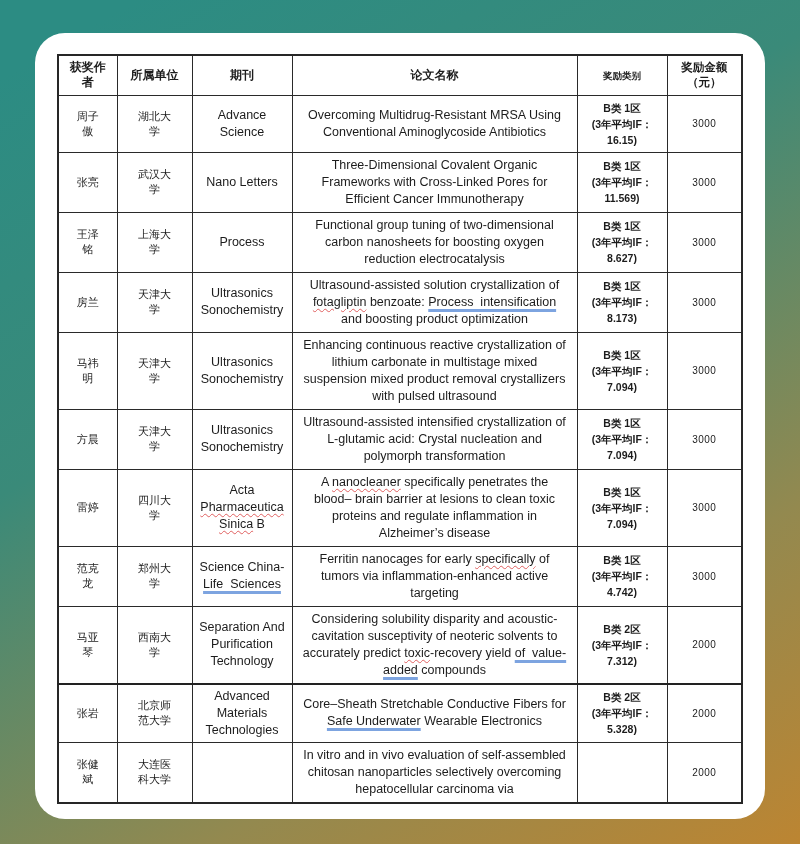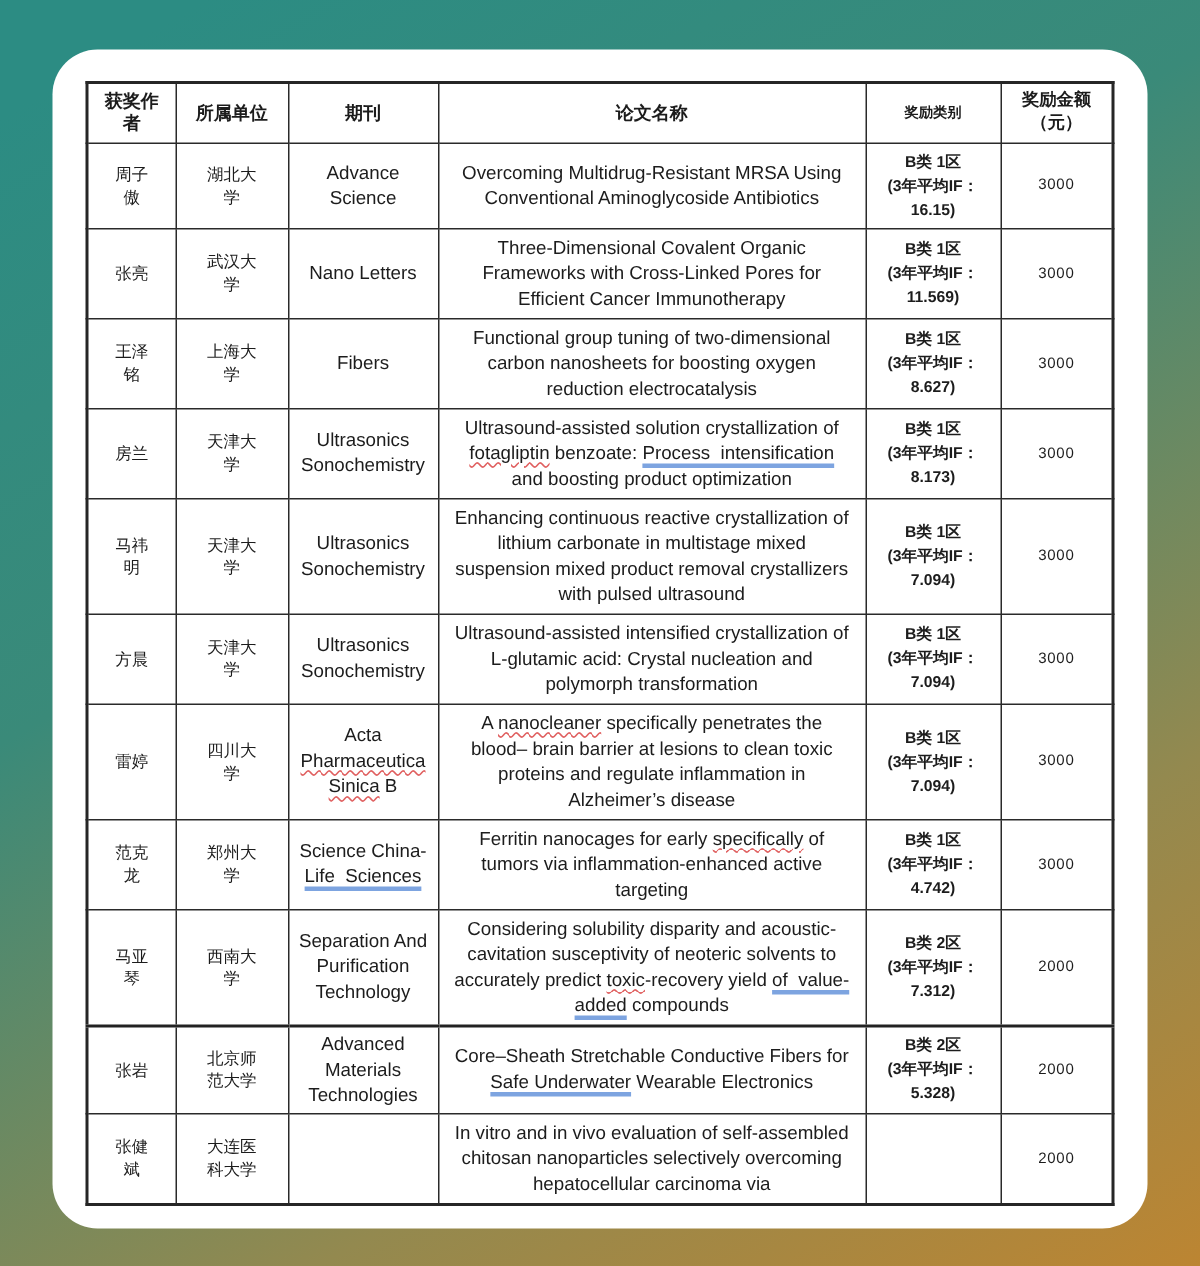--- a/index.html
+++ b/index.html
@@ -120,21 +120,21 @@
             <td class="category-cell">
               <span class="cat-line">B类 1区</span>
               <span class="cat-line">(3年平均IF：</span>
               <span class="cat-line">11.569)</span>
             </td>
             <td class="amount-cell">3000</td>
           </tr>
           <tr>
             <td class="author-cell">王泽铭</td>
             <td class="unit-cell">上海大学</td>
-            <td class="journal-cell"><span>Fibers</span></td>
+            <td class="journal-cell"><span>Process</span></td>
             <td class="paper-cell"><span>Functional group tuning of two-dimensional carbon nanosheets for boosting oxygen reduction electrocatalysis</span></td>
             <td class="category-cell">
               <span class="cat-line">B类 1区</span>
               <span class="cat-line">(3年平均IF：8.627)</span>
             </td>
             <td class="amount-cell">3000</td>
           </tr>
           <tr>
             <td class="author-cell">房兰</td>
             <td class="unit-cell">天津大学</td>

